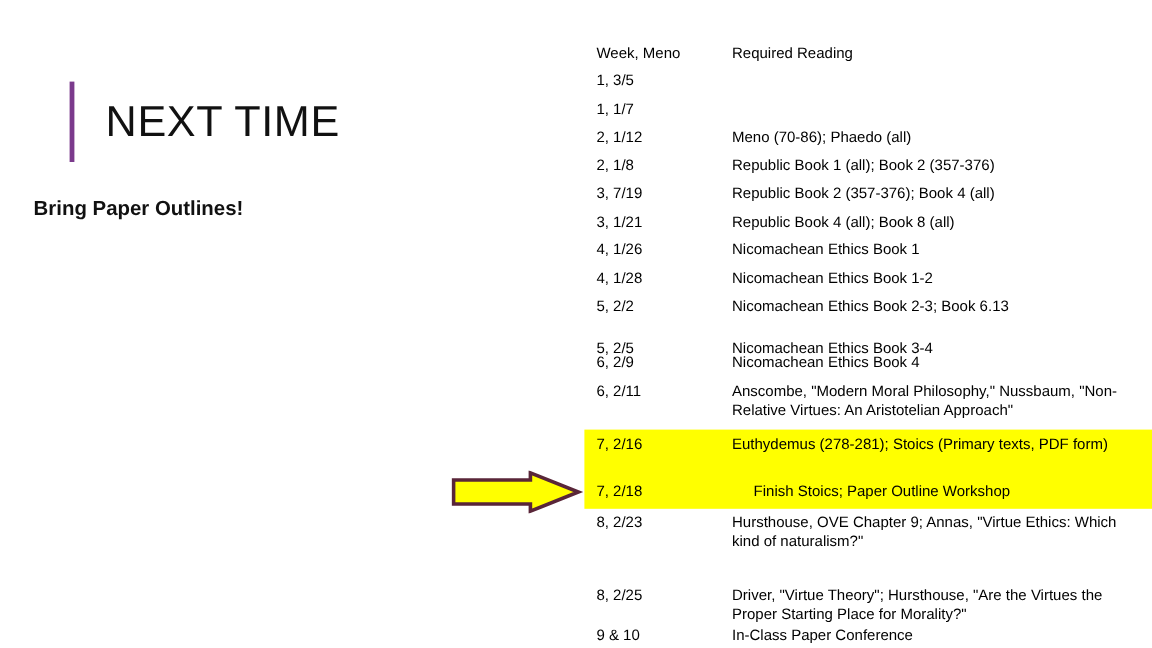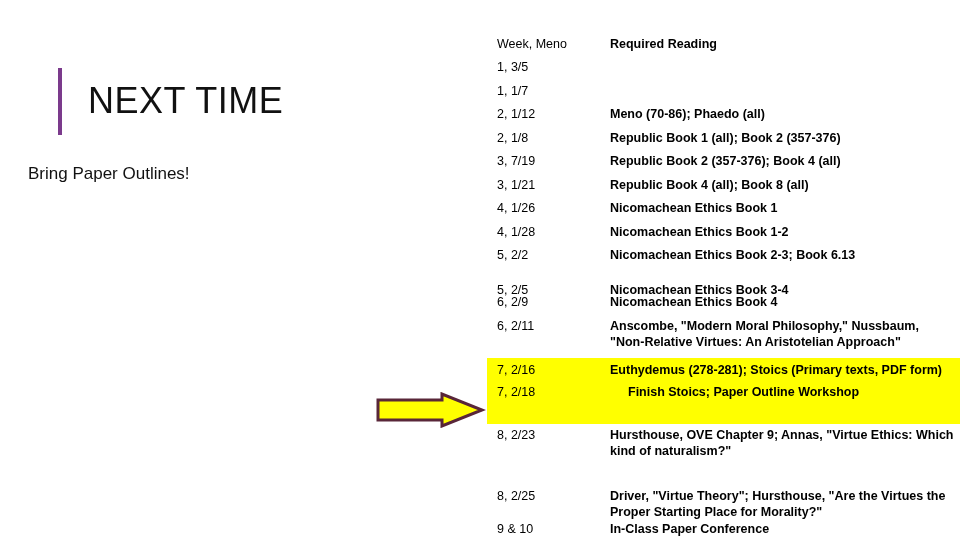--- a/index.html
+++ b/index.html
@@ -53,21 +53,21 @@
     letter-spacing: 0.5px;
     color: #111111;
     white-space: nowrap;
   }
 
   .subtitle {
     position: absolute;
     left: 28px;
     top: 162px;
     font-size: 17px;
-    font-weight: 400;
+    font-weight: 700;
     line-height: 24px;
     color: #111111;
     white-space: nowrap;
   }
 
   
   .arrow-callout {
     position: absolute;
     left: 376px;
     top: 392px;
@@ -119,25 +119,24 @@
     white-space: nowrap;
   }
 
   .cell-reading {
     flex: 1 1 auto;
     font-size: 12.5px;
     line-height: 16px;
     color: #000000;
     padding-right: 6px;
     box-sizing: border-box;
-    font-weight: bold;
   }
 
   .row.bold .cell-reading {
-    font-weight: bold;
+    font-weight: normal;
     padding-left: 18px;
   }
 </style>
 </head>
 <body>
 
 <div class="slide">
 
   <div class="left-panel">
 
@@ -222,21 +221,21 @@
       <div class="row" style="top:302px">
         <div class="cell-week">6, 2/11</div>
         <div class="cell-reading">Anscombe, "Modern Moral Philosophy," Nussbaum, "Non-Relative Virtues: An Aristotelian Approach"</div>
       </div>
 
       <div class="row" style="top:346px">
         <div class="cell-week">7, 2/16</div>
         <div class="cell-reading">Euthydemus (278-281); Stoics (Primary texts, PDF form)</div>
       </div>
 
-      <div class="row bold" style="top:368px">
+      <div class="row bold" style="top:385px">
         <div class="cell-week">7, 2/18</div>
         <div class="cell-reading">Finish Stoics; Paper Outline Workshop</div>
       </div>
 
       <div class="row" style="top:411px">
         <div class="cell-week">8, 2/23</div>
         <div class="cell-reading">Hursthouse, OVE Chapter 9; Annas, "Virtue Ethics: Which kind of naturalism?"</div>
       </div>
 
       <div class="row" style="top:472px">

